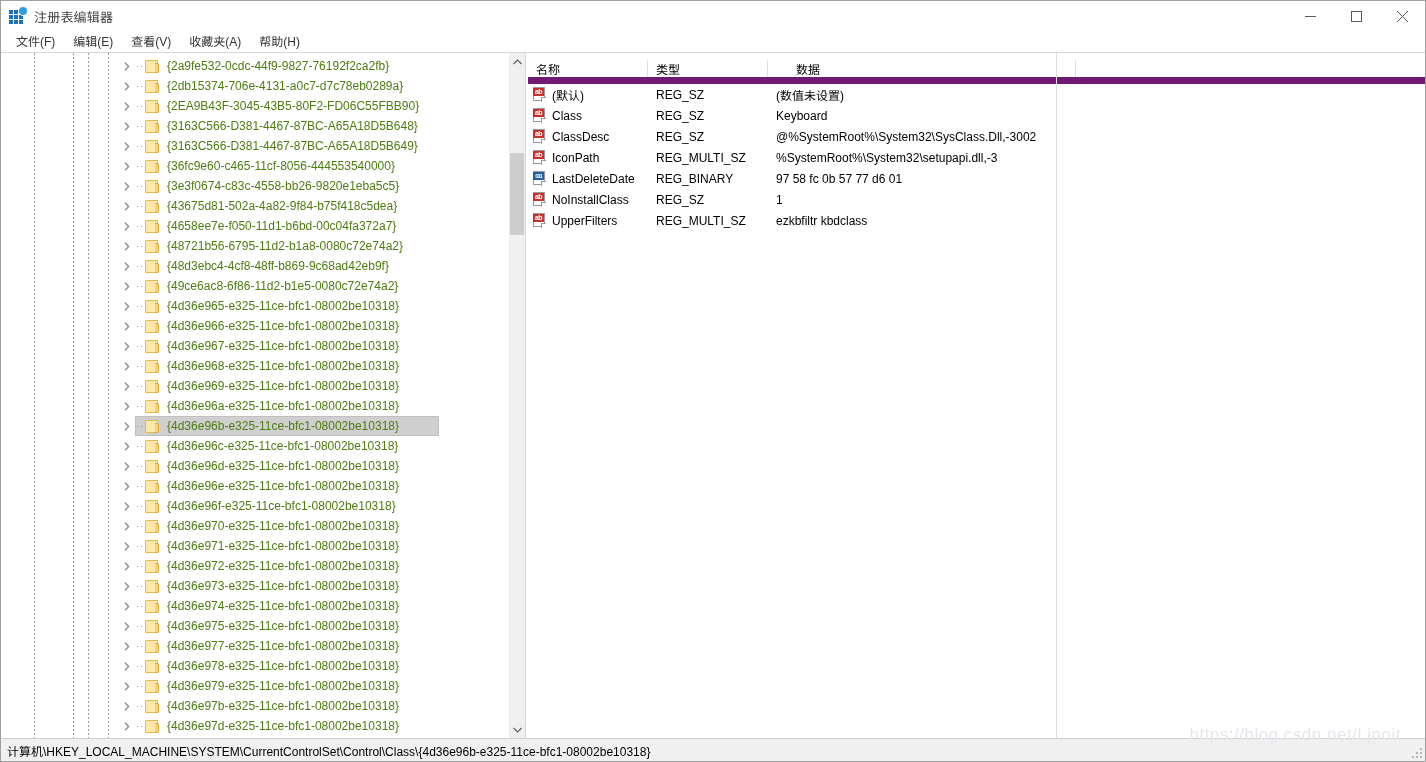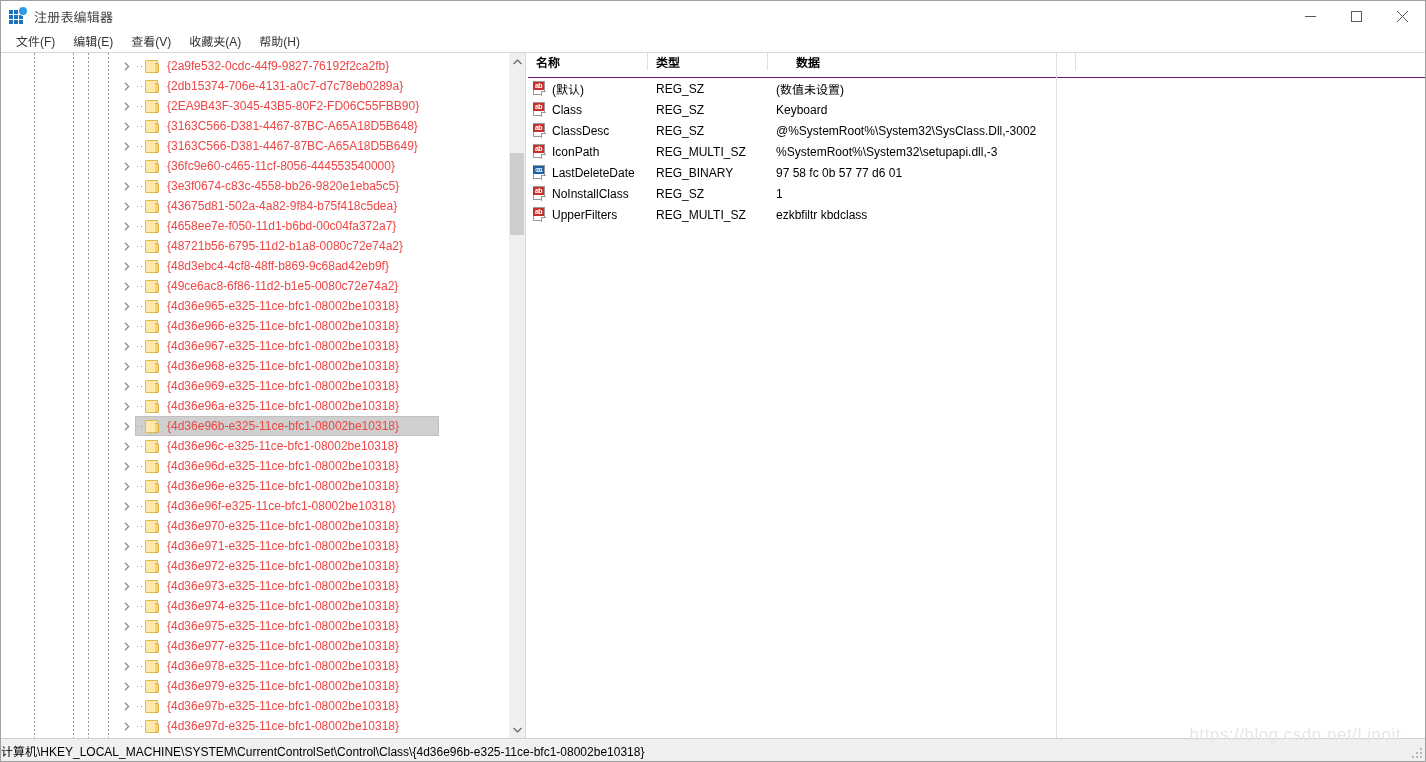--- a/index.html
+++ b/index.html
@@ -191,21 +191,21 @@
     right: 2px; top: 3px;
     width: 4px; height: 10px;
     background: #f6d270;
     border: 1px solid #dda93f;
     border-left: none;
     box-sizing: border-box;
     border-radius: 0 2px 2px 0;
   }
   .tree-label {
     font-size: 12px;
-    color: #ef4444;
+    color: #4d7c0f;
     user-select: none;
     padding-right: 4px;
   }
   .tree-row.selected .hl {
     position: absolute;
     left: 134px;
     top: 0;
     height: 20px;
     background: #cfcfcf;
     border: 1px solid #c0c0c0;
@@ -258,25 +258,24 @@
   
   .value-pane {
     flex: 1 1 auto;
     position: relative;
     background: #ffffff;
     overflow: hidden;
   }
   .vheader {
     height: 24px;
     display: flex;
-    align-items: flex-start;
-    border-bottom: 1px solid #701a75;
+    align-items: flex-end;
+    border-bottom: 7px solid #701a75;
     background: #ffffff;
     position: relative;
-    font-weight: bold;
   }
   .vheader .col {
     display: flex;
     align-items: center;
     padding-left: 8px;
     font-size: 12px;
     color: #000000;
     border-right: 1px solid #e0e0e0;
     box-sizing: border-box;
     user-select: none;
@@ -362,20 +361,21 @@
 
   
   .statusbar {
     height: 22px;
     min-height: 22px;
     display: flex;
     align-items: center;
     background: #f0f0f0;
     border-top: 1px solid #d0d0d0;
     position: relative;
+    padding-left: 6px;
   }
   .status-text {
     font-size: 12px;
     color: #000000;
     white-space: nowrap;
     user-select: none;
   }
   .grip {
     position: absolute;
     right: 3px;

